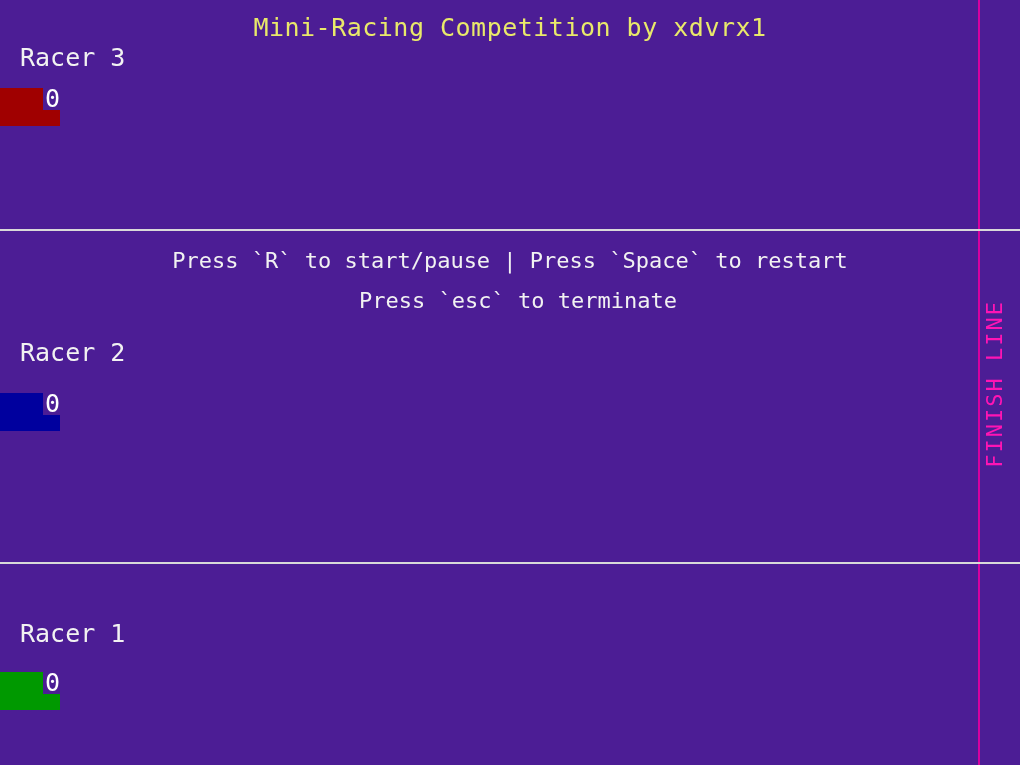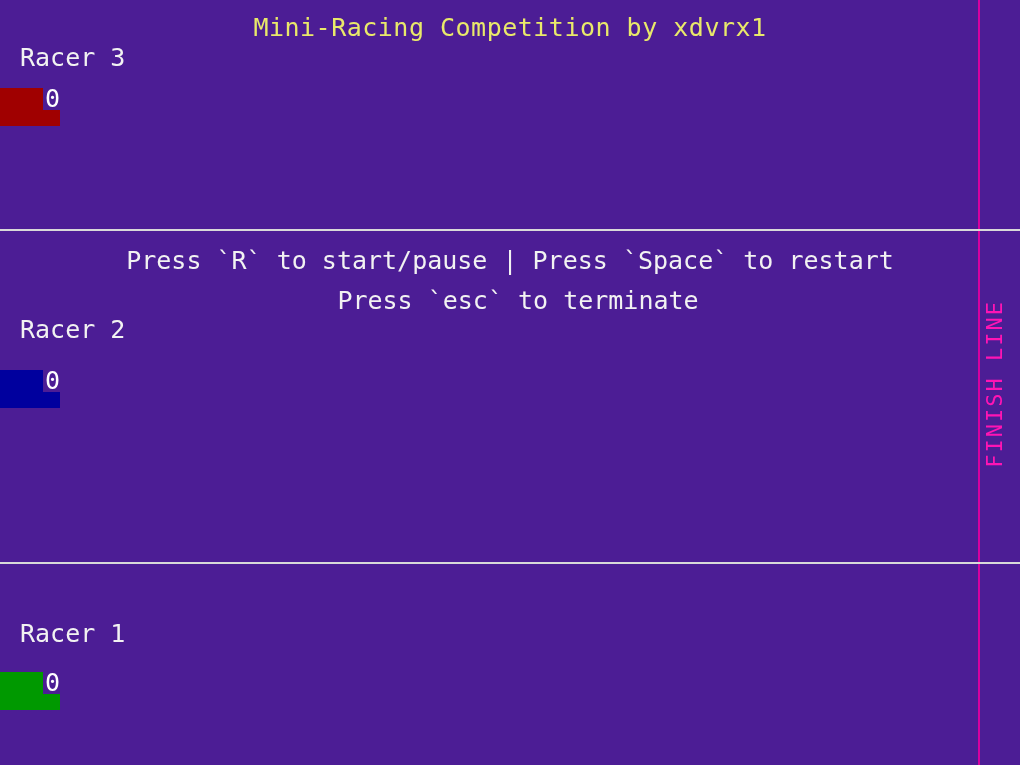--- a/index.html
+++ b/index.html
@@ -73,36 +73,36 @@
     z-index: 7;
   }
 
   
   .instructions {
     position: absolute;
     left: 0;
     width: 1020px;
     text-align: center;
     color: #f2f2f2;
-    font-size: 25px;
+    font-size: 22px;
     line-height: 30px;
     white-space: pre;
     z-index: 4;
   }
   #instr-line-1 { top: 246px; }
   #instr-line-2 { top: 286px; }
 
   
   .lane {
     position: absolute;
     left: 0;
     width: 1020px;
   }
   #lane-racer3 { top: 0px;   height: 229px; }
-  #lane-racer2 { top: 221px; height: 393px; border-radius: 16px; }
+  #lane-racer2 { top: 244px; height: 393px; border-radius: 16px; }
   #lane-racer1 { top: 564px; height: 222px; }
 
   .racer-label {
     position: absolute;
     left: 20px;
     color: #f2f2f2;
     font-size: 25px;
     line-height: 28px;
     white-space: pre;
   }

